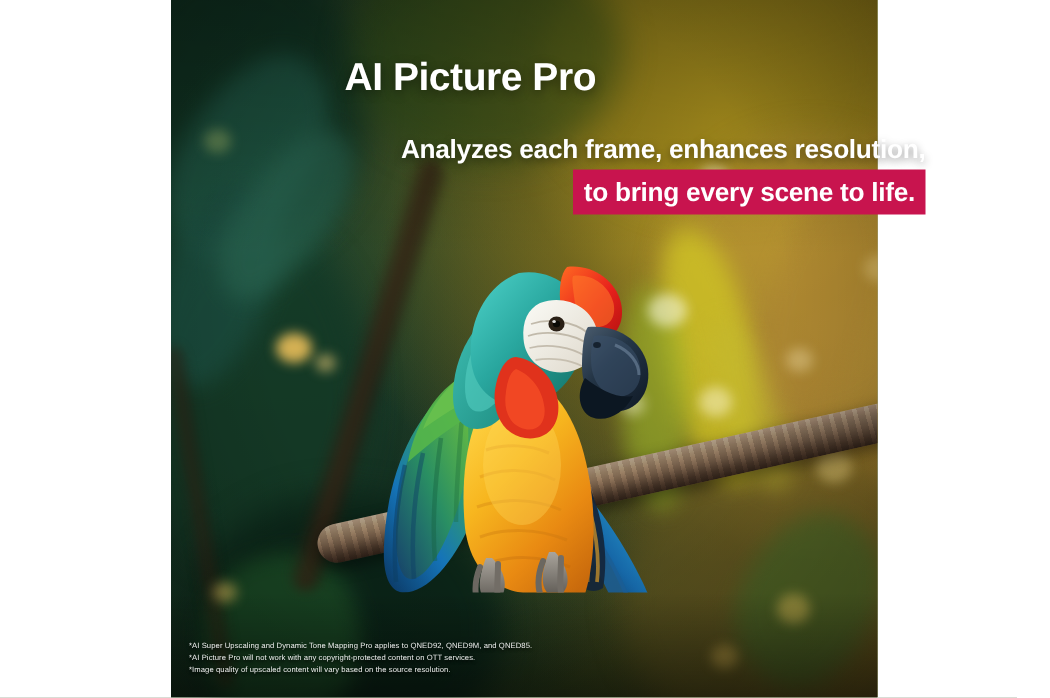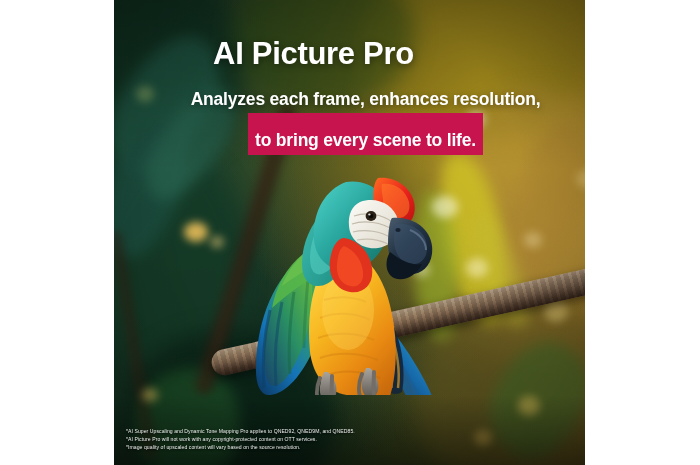--- a/index.html
+++ b/index.html
@@ -106,46 +106,46 @@
   }
 
   
   #headline {
     position: absolute;
     left: 114px;
     top: 36px;
     width: 399px;
     text-align: center;
     color: #ffffff;
-    font-size: 31px;
+    font-size: 26px;
     font-weight: bold;
     letter-spacing: -0.3px;
     text-shadow: 0 2px 7px rgba(0,0,0,0.42);
   }
   #subhead {
     position: absolute;
     left: 114px;
     top: 88px;
     width: 503px;
-    text-align: center;
+    text-align: right;
     color: #ffffff;
     font-size: 17.5px;
     font-weight: bold;
     line-height: 23px;
     letter-spacing: -0.2px;
     text-shadow: 0 2px 6px rgba(0,0,0,0.40);
   }
   #subhead .hl-wrap {
     display: block;
     margin-top: 2px;
   }
   #subhead .hl {
     display: inline-block;
     background: #c8144e;
-    padding: 16px 7px 3px 7px;
+    padding: 4px 7px 3px 7px;
     color: #ffffff;
     text-shadow: none;
   }
 
   #footnotes {
     position: absolute;
     left: 126px;
     top: 427px;
     width: 420px;
     color: rgba(255,255,255,0.93);

